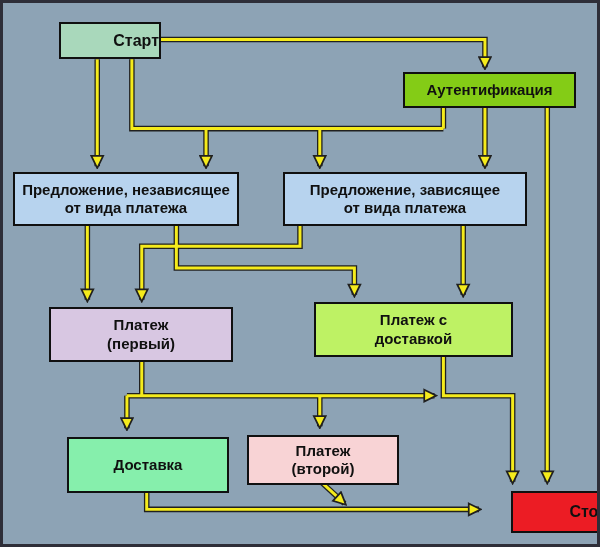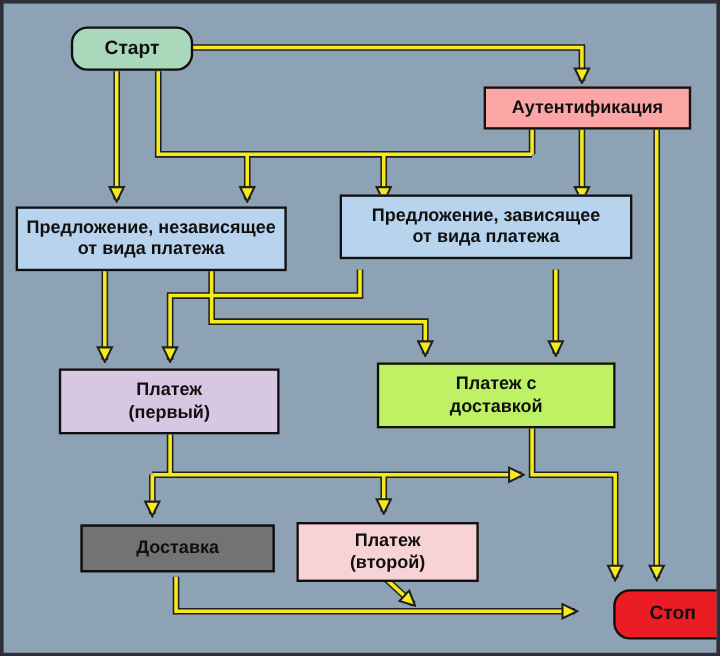--- a/index.html
+++ b/index.html
@@ -24,21 +24,21 @@
     display:flex;align-items:center;justify-content:center;
     box-sizing:border-box;
     border:2px solid #101010;
     text-align:center;
     font-weight:bold;
     font-size:15px;
     line-height:1.22;
     color:#101010;
     white-space:pre-line;
   }
-  .rounded{border-radius:14px;}
+  .rounded{border-radius:0;justify-content:flex-end;}
   .big{font-size:16px;}
 </style>
 </head>
 <body>
 
 <div class="stage">
 
   <svg class="arrows" width="600" height="547" viewBox="0 0 600 547" xmlns="http://www.w3.org/2000/svg">
     <defs>
       <marker id="arrowhead" viewBox="0 0 12 12" refX="9.5" refY="6" markerWidth="15" markerHeight="15" markerUnits="userSpaceOnUse" orient="auto">
@@ -82,45 +82,45 @@
       <path d="M 320 397 L 320 428" class="edge-fill" marker-end="url(#arrowhead)"></path>
       <path d="M 445 355 L 445 397 L 515 397 L 515 484" class="edge-fill" marker-end="url(#arrowhead)"></path>
       <path d="M 145 483 L 145 512 L 481 512" class="edge-fill" marker-end="url(#arrowhead)"></path>
       <path d="M 320 483 L 345 506" class="edge-fill" marker-end="url(#arrowhead)"></path>
     </svg>
 
   <div class="node rounded big" style="left: 56px; top: 19px; width: 102px; height: 37px; background-color: rgb(169, 216, 187);">
     <span>Старт</span>
   </div>
 
-  <div class="node" style="left: 400px; top: 69px; width: 173px; height: 36px; background-color: #fca5a5;">
+  <div class="node" style="left: 400px; top: 69px; width: 173px; height: 36px; background-color: #84cc16;">
     <span>Аутентификация</span>
   </div>
 
   <div class="node" style="left: 10px; top: 169px; width: 226px; height: 54px; background-color: rgb(183, 211, 238);">
     <span>Предложение, независящее
 от вида платежа</span>
   </div>
 
-  <div class="node" style="left: 280px; top: 159px; width: 244px; height: 54px; background-color: rgb(183, 211, 238);">
+  <div class="node" style="left: 280px; top: 169px; width: 244px; height: 54px; background-color: rgb(183, 211, 238);">
     <span>Предложение, зависящее
 от вида платежа</span>
   </div>
 
   <div class="node" style="left: 46px; top: 304px; width: 184px; height: 55px; background-color: rgb(216, 199, 226);">
     <span>Платеж
 (первый)</span>
   </div>
 
   <div class="node" style="left: 311px; top: 299px; width: 199px; height: 55px; background-color: #bef264;">
     <span>Платеж с
 доставкой</span>
   </div>
 
-  <div class="node" style="left: 64px; top: 434px; width: 162px; height: 40px; background-color: #737373;">
+  <div class="node" style="left: 64px; top: 434px; width: 162px; height: 56px; background-color: #86efac;">
     <span>Доставка</span>
   </div>
 
   <div class="node" style="left: 244px; top: 432px; width: 152px; height: 50px; background-color: rgb(248, 211, 213);">
     <span>Платеж
 (второй)</span>
   </div>
 
   <div class="node rounded big" style="left: 486px; top: 488px; width: 99px; height: 42px; background-color: rgb(236, 28, 36); margin-left: 22px;">
     <span>Стоп</span>

